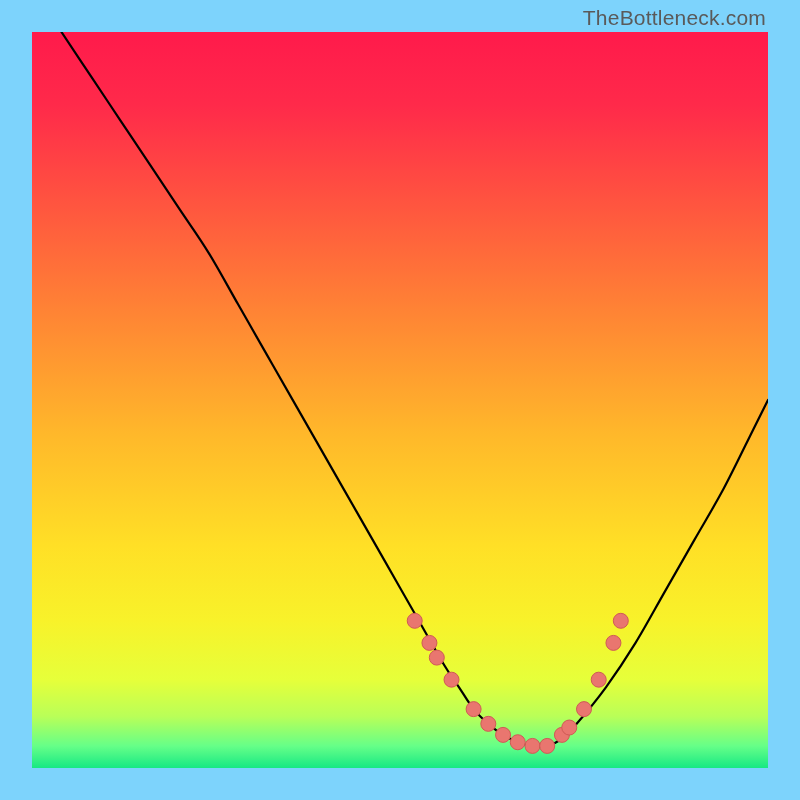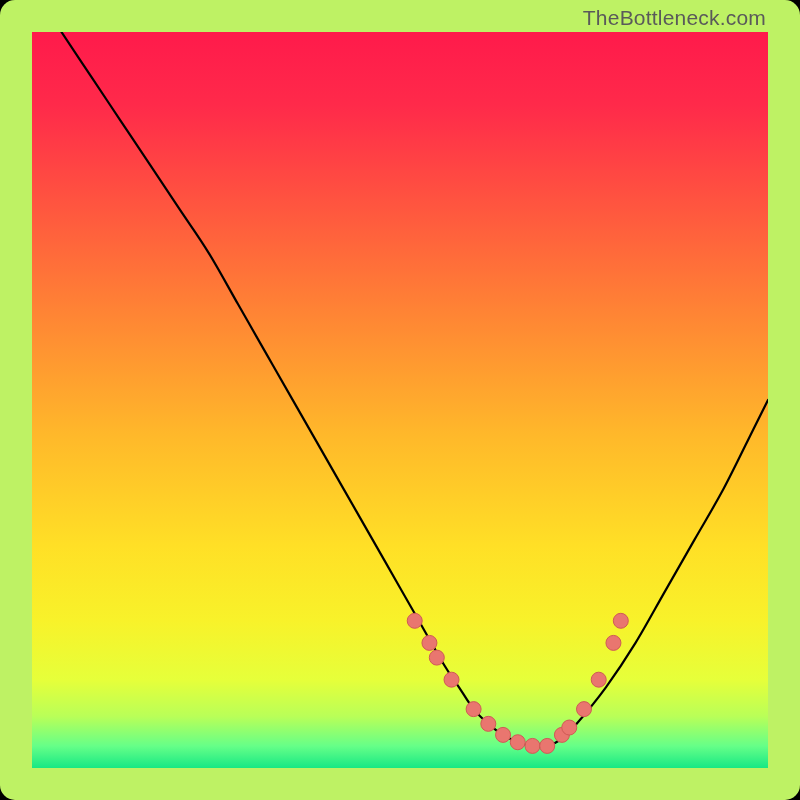--- a/index.html
+++ b/index.html
@@ -10,22 +10,21 @@
     background: #000000;
     overflow: hidden;
     font-family: Arial, Helvetica, sans-serif;
   }
   .frame {
     position: absolute;
     left: 0;
     top: 0;
     width: 800px;
     height: 800px;
-    background: #bef264;
-    border-radius: 15px;
+    background: #7dd3fc;
   }
   .plot-area {
     position: absolute;
     left: 32px;
     top: 32px;
     width: 736px;
     height: 736px;
     overflow: hidden;
   }
   .gradient {

